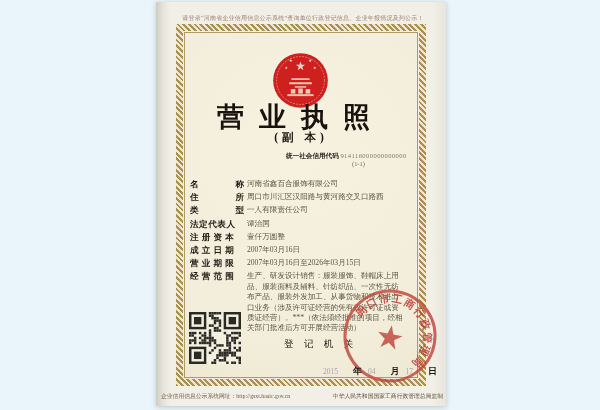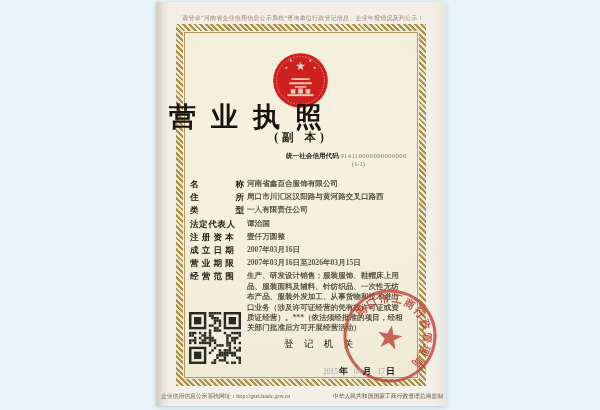--- a/index.html
+++ b/index.html
@@ -9,42 +9,42 @@
          background:linear-gradient(90deg,#cfccc3 0,#e6e3da 7px,#f2efe6 14px,#f2efe6 276px,#e8e5dc 290px);
          box-shadow:0 1px 5px rgba(40,60,70,.25);}
   .notice{position:absolute;top:12px;left:8px;right:4px;text-align:center;
           font-size:6px;color:#9b7f72;letter-spacing:.2px;white-space:nowrap;}
   .frame{position:absolute;left:20px;top:22px;width:250px;height:362px;box-sizing:border-box;
          border:7px solid transparent;
          border-image:repeating-linear-gradient(45deg,#a8904f 0 2px,#efe7cf 2px 4px) 7;
          background:radial-gradient(circle at 50% 35%, #f7f2e0 0%, #f3eedb 70%, #efe9d2 100%);}
   .frame::before{content:"";position:absolute;inset:1px;border:1px solid #b39a5c;pointer-events:none;}
   .emblem{position:absolute;left:116px;top:50px;width:57px;height:57px;}
-  .title{position:absolute;left:0;right:0;top:97px;
+  .title{position:absolute;left:0;right:0;top:97px;text-align:center;
          font-family:"Liberation Sans","DejaVu Sans",sans-serif;font-weight:900;
-         font-size:27px;letter-spacing:15px;padding-left:13px;color:#17130e;}
+         font-size:27px;letter-spacing:15px;padding-left:0;color:#17130e;}
   .subtitle{position:absolute;left:0;right:0;top:128px;text-align:center;
             font-weight:bold;font-size:11.5px;letter-spacing:4px;color:#17130e;}
   .credit{position:absolute;left:130px;top:150px;font-size:6.6px;color:#3a362c;white-space:nowrap;}
   .credit .clabel{font-weight:bold;color:#2a2720;}
   .credit .ccode{color:#7d796b;letter-spacing:.4px;}
   .pagenote{position:absolute;left:196px;top:158px;font-size:6.4px;color:#6f6b5d;}
   .fields{position:absolute;left:34px;top:177px;width:214px;}
   .row{display:flex;margin-bottom:3.2px;}
   .flabel{width:57px;flex:none;font-weight:bold;font-size:8.6px;line-height:10px;
           color:#211d16;white-space:pre;letter-spacing:.5px;}
-  .fvalue{flex:1;font-size:7.6px;line-height:10px;color:#5a5440;font-weight:bold;}
+  .fvalue{flex:1;font-size:7.6px;line-height:10px;color:#5a5440;}
   .row-scope .fvalue{line-height:10.4px;}
   .qr{position:absolute;left:33px;top:310px;width:52px;height:52px;background:#f4f0e0;}
   .regauth{position:absolute;left:128px;top:336px;font-weight:normal;font-size:9.5px;
            letter-spacing:4px;color:#17130e;white-space:nowrap;}
   .stamp{position:absolute;left:184px;top:284px;width:100px;height:100px;
          opacity:.82;transform:rotate(10deg);pointer-events:none;}
   .dateline{position:absolute;left:167px;top:358px;white-space:nowrap;}
-  .dnum{font-size:7.5px;color:#a9a2b5;margin-right:1px;}
+  .dnum{font-size:7.5px;color:#a9a2b5;margin-right:15px;}
   .dchar{font-size:9px;font-weight:bold;color:#1d1a14;margin-right:6px;}
   .footer-left{position:absolute;left:5px;top:390px;font-size:5.8px;color:#6b5a48;white-space:nowrap;}
   .footer-right{position:absolute;right:3px;top:390px;font-size:5.8px;color:#5a4a38;white-space:nowrap;}
 </style>
 </head>
 <body>
 
 <div class="page">
   <div class="photo">
 

